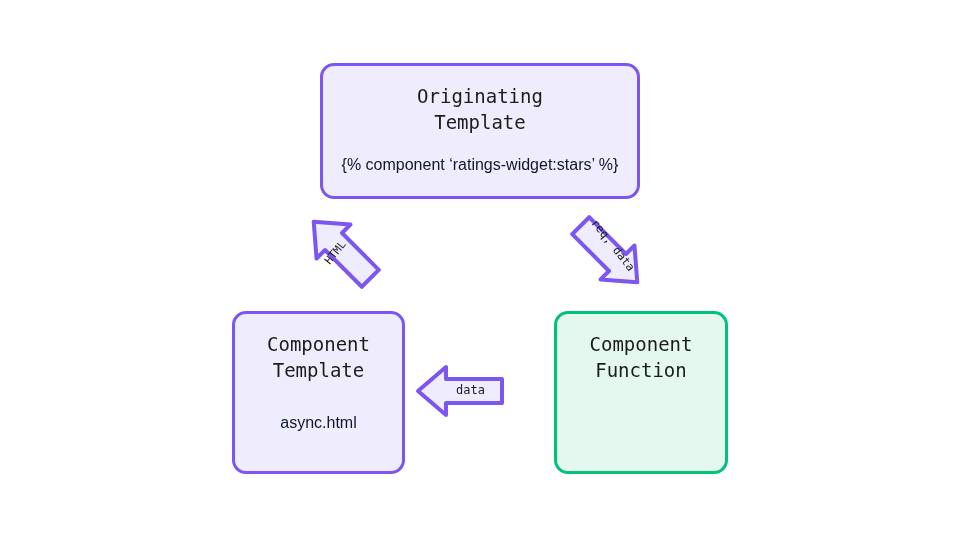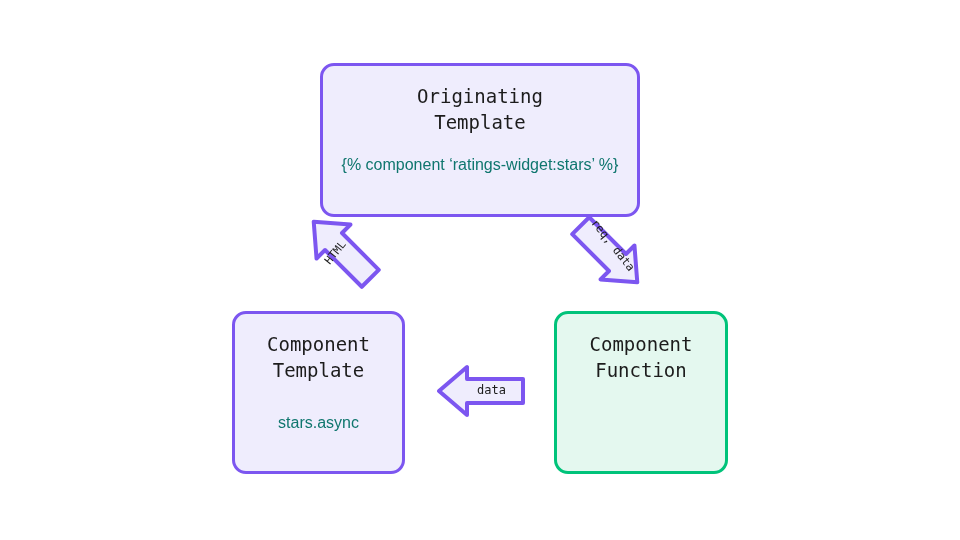--- a/index.html
+++ b/index.html
@@ -33,31 +33,31 @@
     line-height: 26px;
     color: #1c1c1c;
     text-align: center;
     letter-spacing: 0px;
     white-space: pre-line;
   }
   .node .code {
     font-family: "Liberation Sans", sans-serif;
     font-size: 16px;
     line-height: 20px;
-    color: #0f766e;
+    color: #0f172a;
     text-align: center;
     white-space: nowrap;
   }
 
   
   #node-originating {
     left: 320px;
     top: 63px;
     width: 320px;
-    height: 154px;
+    height: 136px;
     border: 3px solid #7c56f0;
     background: #efedfd;
     padding-top: 17px;
   }
   #node-originating .code { margin-top: 20px; }
 
   
   #node-component-template {
     left: 232px;
     top: 311px;
@@ -100,41 +100,41 @@
     transform: rotate(-51deg);
   }
 
   #arrow-reqdata { left: 565px; top: 208px; }
   #arrow-reqdata .arrow-label {
     left: 17px; top: 30px;
     font-size: 11.5px;
     transform: rotate(52deg);
   }
 
-  #arrow-data { left: 435px; top: 363px; }
+  #arrow-data { left: 414px; top: 363px; }
   #arrow-data .arrow-label {
     left: 42px; top: 20px;
     font-size: 12px;
   }
 </style>
 </head>
 <body>
 
 <div class="canvas">
 
   <div class="node" id="node-originating">
     <div class="title">Originating
 Template</div>
     <div class="code">{% component ‘ratings-widget:stars’ %}</div>
   </div>
 
   <div class="node" id="node-component-template">
     <div class="title">Component
 Template</div>
-    <div class="code">stars.async</div>
+    <div class="code">async.html</div>
   </div>
 
   <div class="node" id="node-component-function">
     <div class="title">Component
 Function</div>
   </div>
 
   <div class="arrow-wrap" id="arrow-html">
     <svg width="92" height="92" viewBox="0 0 92 92">
       <g transform="rotate(-45 46 46)">

